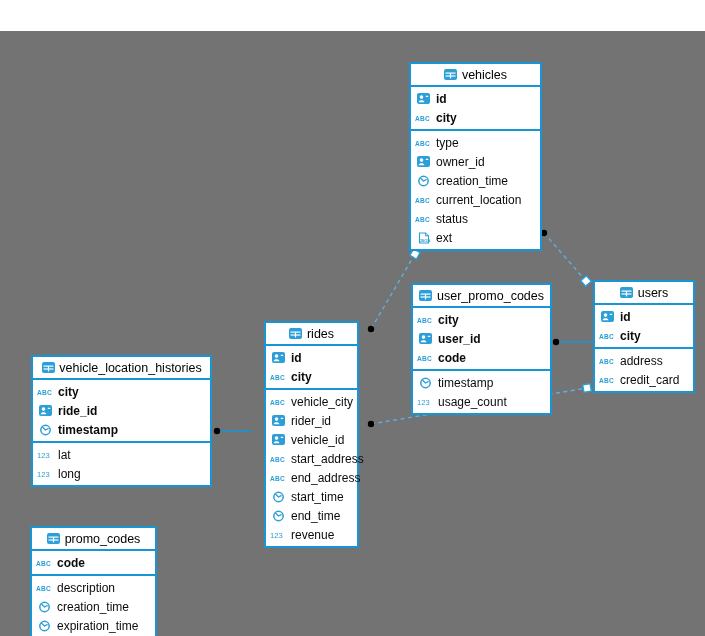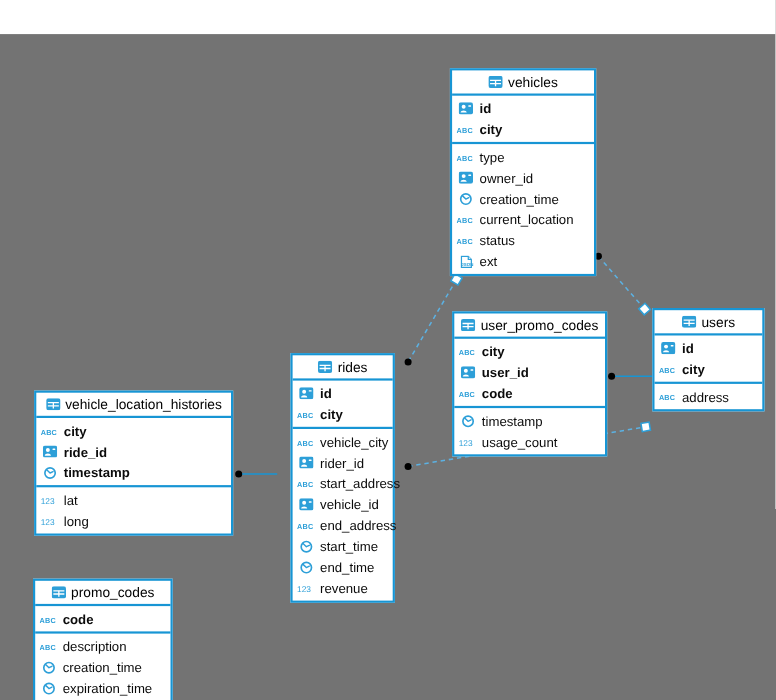--- a/index.html
+++ b/index.html
@@ -246,20 +246,28 @@
         </div>
         <div class="section">
           <div class="field-row">
             <span class="icon-cell">
               <svg width="17" height="10" viewBox="0 0 17 10">
                 <text x="0" y="8" font-family="Liberation Sans, sans-serif" font-size="6.6" font-weight="bold" fill="#2d9fd8" letter-spacing="0.2">ABC</text>
               </svg>
             </span>
             <span class="fname">address</span>
           </div>
+          <div class="field-row">
+            <span class="icon-cell">
+              <svg width="17" height="10" viewBox="0 0 17 10">
+                <text x="0" y="8" font-family="Liberation Sans, sans-serif" font-size="6.6" font-weight="bold" fill="#2d9fd8" letter-spacing="0.2">ABC</text>
+              </svg>
+            </span>
+            <span class="fname">credit_card</span>
+          </div>
         </div>
       </div>
       <div class="table-box" style="left: 264px; top: 290px; width: 95px;">
         <div class="table-title">
           <span class="tbl-icon-cell">
             <svg width="13" height="11" viewBox="0 0 13 11">
               <rect width="13" height="11" rx="2" fill="#2d9fd8"></rect>
               <line x1="1.5" y1="4.1" x2="11.5" y2="4.1" stroke="#fff" stroke-width="1.2"></line>
               <line x1="1.5" y1="7" x2="11.5" y2="7" stroke="#fff" stroke-width="1.2"></line>
               <line x1="6.5" y1="4.1" x2="6.5" y2="9.4" stroke="#fff" stroke-width="1.2"></line>
@@ -303,36 +311,36 @@
                 <rect width="13" height="11" rx="2" fill="#2d9fd8"></rect>
                 <circle cx="4.5" cy="4.1" r="1.8" fill="#fff"></circle>
                 <path d="M1.7 9.3 C1.7 6.7 7.3 6.7 7.3 9.3 Z" fill="#fff"></path>
                 <rect x="8.7" y="2.7" width="2.6" height="1.3" rx="0.4" fill="#fff"></rect>
               </svg>
             </span>
             <span class="fname">rider_id</span>
           </div>
           <div class="field-row">
             <span class="icon-cell">
+              <svg width="13" height="11" viewBox="0 0 13 11">
+                <rect width="13" height="11" rx="2" fill="#2d9fd8"></rect>
+                <circle cx="4.5" cy="4.1" r="1.8" fill="#fff"></circle>
+                <path d="M1.7 9.3 C1.7 6.7 7.3 6.7 7.3 9.3 Z" fill="#fff"></path>
+                <rect x="8.7" y="2.7" width="2.6" height="1.3" rx="0.4" fill="#fff"></rect>
+              </svg>
+            </span>
+            <span class="fname">vehicle_id</span>
+          </div>
+          <div class="field-row">
+            <span class="icon-cell">
               <svg width="17" height="10" viewBox="0 0 17 10">
                 <text x="0" y="8" font-family="Liberation Sans, sans-serif" font-size="6.6" font-weight="bold" fill="#2d9fd8" letter-spacing="0.2">ABC</text>
               </svg>
             </span>
             <span class="fname">start_address</span>
-          </div>
-          <div class="field-row">
-            <span class="icon-cell">
-              <svg width="13" height="11" viewBox="0 0 13 11">
-                <rect width="13" height="11" rx="2" fill="#2d9fd8"></rect>
-                <circle cx="4.5" cy="4.1" r="1.8" fill="#fff"></circle>
-                <path d="M1.7 9.3 C1.7 6.7 7.3 6.7 7.3 9.3 Z" fill="#fff"></path>
-                <rect x="8.7" y="2.7" width="2.6" height="1.3" rx="0.4" fill="#fff"></rect>
-              </svg>
-            </span>
-            <span class="fname">vehicle_id</span>
           </div>
           <div class="field-row">
             <span class="icon-cell">
               <svg width="17" height="10" viewBox="0 0 17 10">
                 <text x="0" y="8" font-family="Liberation Sans, sans-serif" font-size="6.6" font-weight="bold" fill="#2d9fd8" letter-spacing="0.2">ABC</text>
               </svg>
             </span>
             <span class="fname">end_address</span>
           </div>
           <div class="field-row">

